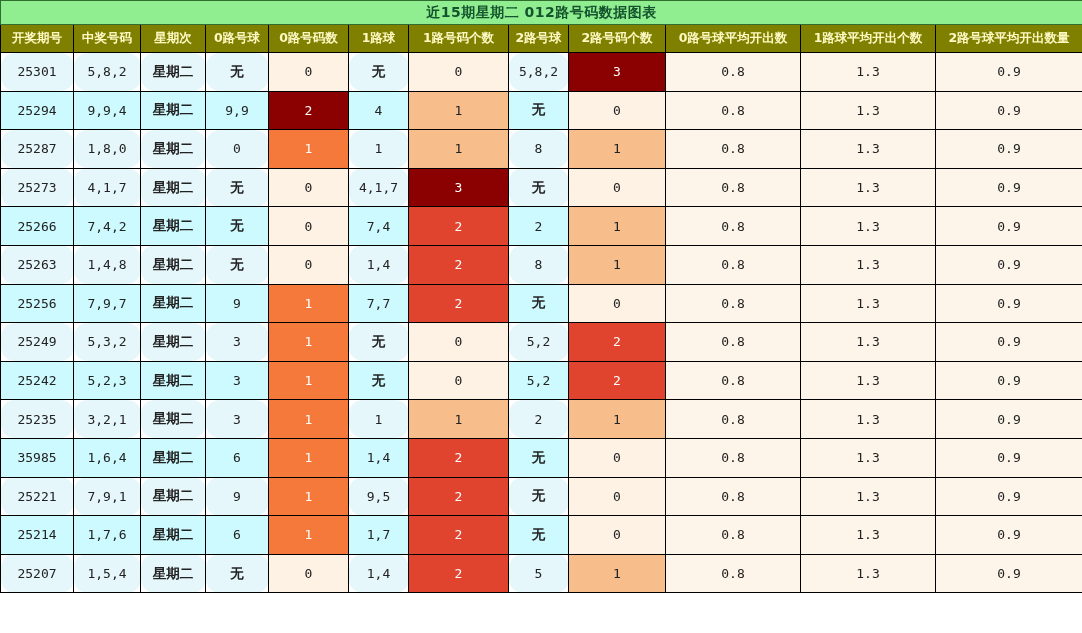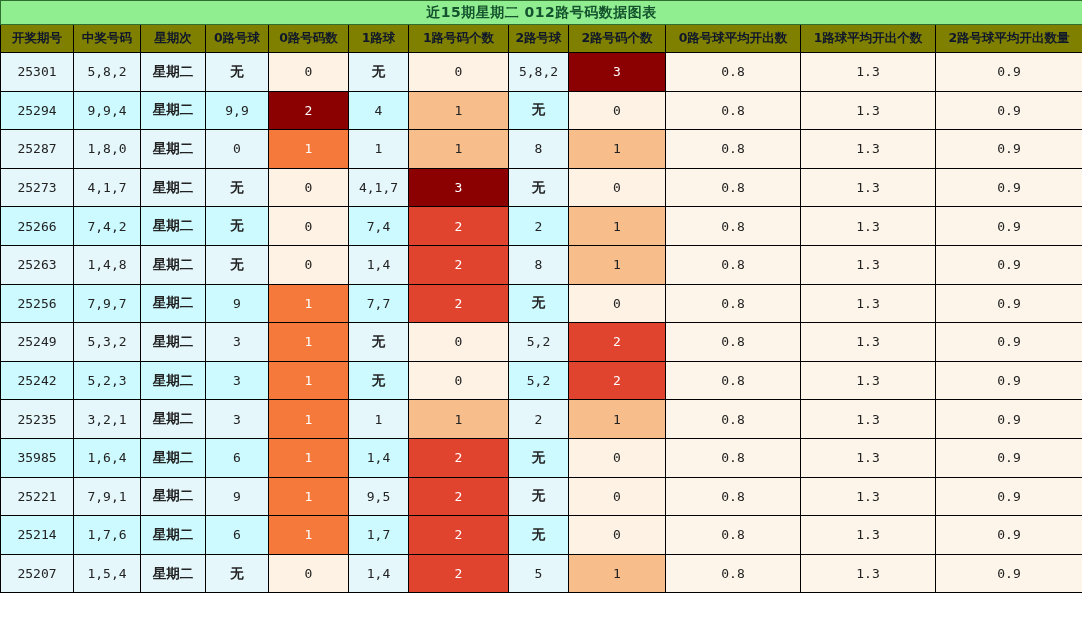--- a/index.html
+++ b/index.html
@@ -35,42 +35,42 @@
     height: 24px;
     font-size: 14px;
     font-weight: bold;
     letter-spacing: 0.5px;
     border: 1px solid #2f6e2f;
   }
 
   
   tr.header-row th {
     background: #808000;
-    color: #0f172a;
+    color: #fef9c3;
     height: 28px;
     font-size: 12.5px;
     font-weight: bold;
     white-space: nowrap;
   }
 
   
   tr.data-row td {
     height: 38.6px;
     font-size: 13px;
     color: #222222;
     font-family: "DejaVu Sans Mono", "Liberation Mono", monospace;
   }
   tr.data-row td.cjk {
     font-family: "DejaVu Sans", "Liberation Sans", sans-serif;
     font-size: 13.5px;
     font-weight: bold;
   }
 
   
-  tr.data-row.odd  td.plain { background: #E6F7FC; }
+  tr.data-row.odd  td.plain { background: #E6F7FC; border-radius: 14px; }
   tr.data-row.even td.plain { background: #CCFAFE; }
 
   
   tr.data-row td.avg { background: #FDF5E9; }
 
   
   td.heat { color: #ffffff; font-weight: normal; }
   td.heat.lv0 { background: #FDF2E4; color: #222222; }
   td.heat.lv1a { background: #F4793B; color: #ffffff; }  
   td.heat.lv1b { background: #F7BE8C; color: #222222; }  

